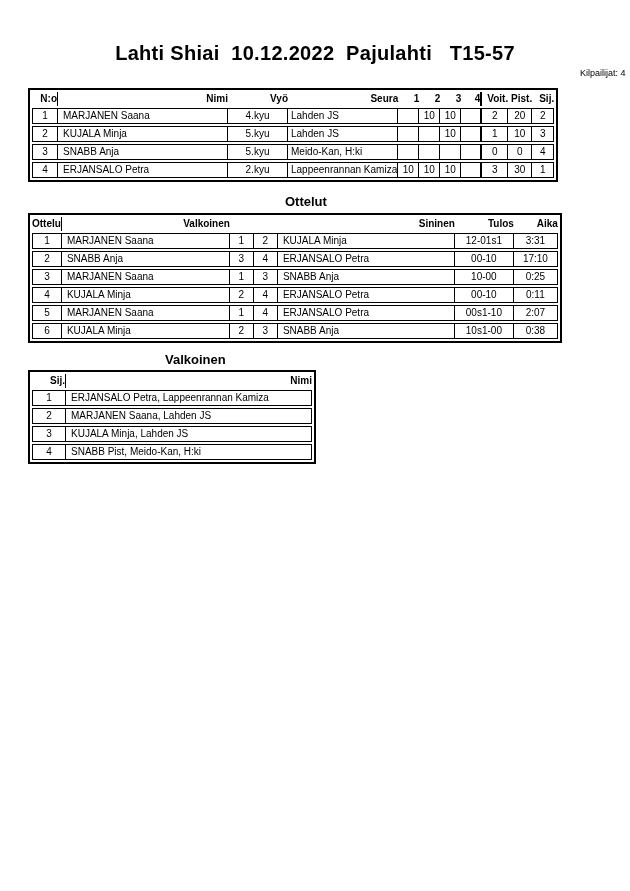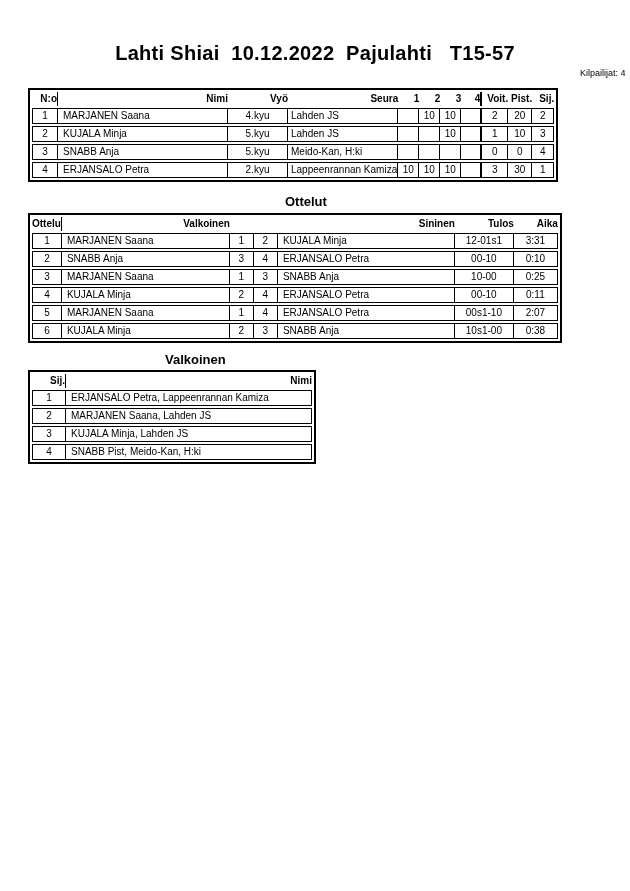--- a/index.html
+++ b/index.html
@@ -215,21 +215,21 @@
         <td>12-01s1</td>
         <td>3:31</td>
       </tr>
       <tr>
         <td>2</td>
         <td class="al">SNABB Anja</td>
         <td>3</td>
         <td>4</td>
         <td class="al">ERJANSALO Petra</td>
         <td>00-10</td>
-        <td>0:10</td>
+        <td>17:10</td>
       </tr>
       <tr>
         <td>3</td>
         <td class="al">MARJANEN Saana</td>
         <td>1</td>
         <td>3</td>
         <td class="al">SNABB Anja</td>
         <td>10-00</td>
         <td>0:25</td>
       </tr>

